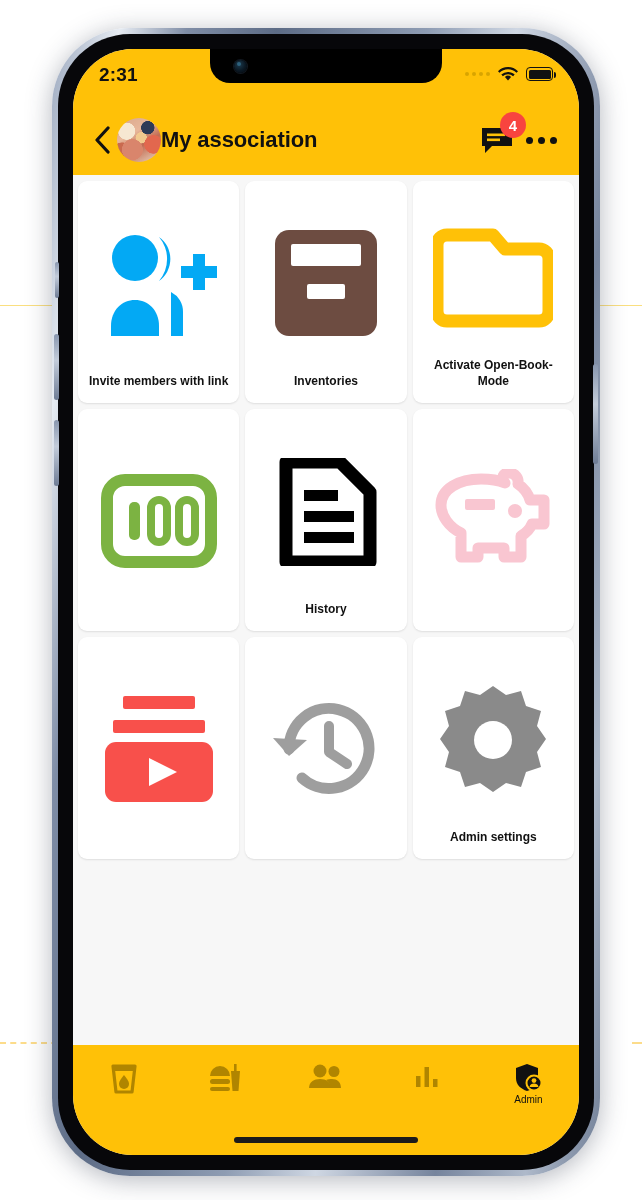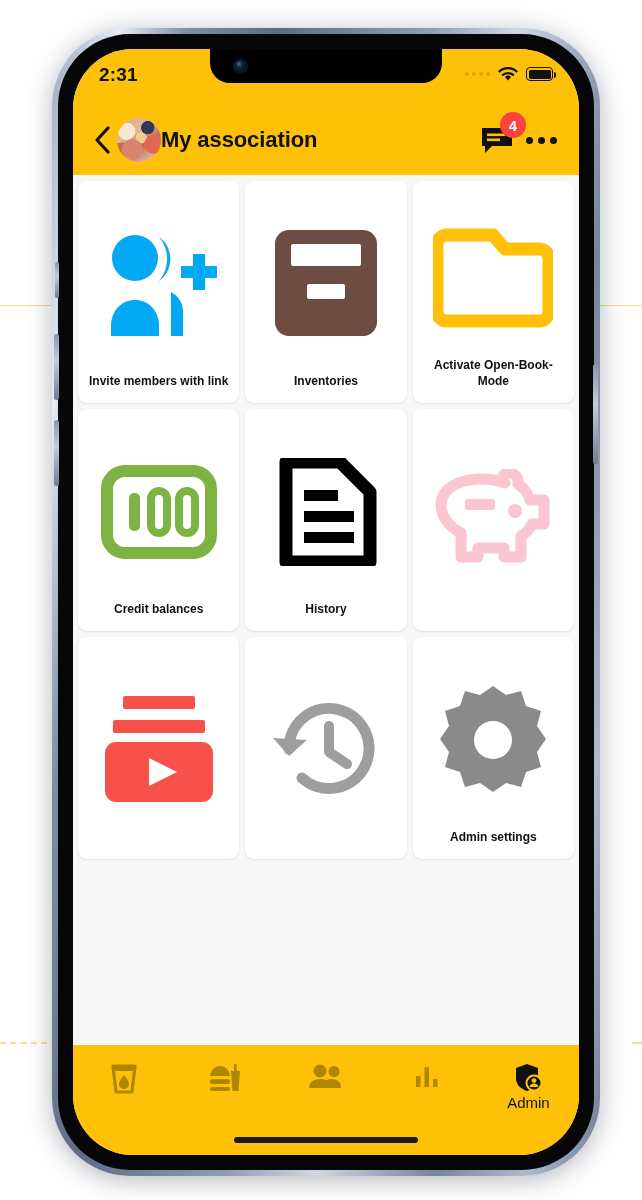--- a/index.html
+++ b/index.html
@@ -112,21 +112,21 @@
     font-size:12px;font-weight:700;color:#111;text-align:center;line-height:1.28;
     width:100%;padding-bottom:2px;
   }
 
   
   .bottomnav{
     height:110px;background:#FFC107;flex:0 0 auto;display:flex;align-items:flex-start;
     padding-top:18px;box-sizing:border-box;position:relative;
   }
   .nav-item{flex:1 1 0;display:flex;flex-direction:column;align-items:center;gap:2px;cursor:pointer;}
-  .nav-label{font-size:15px;color:#111;font-weight:400;line-height:1;}
+  .nav-label{font-size:10px;color:#111;font-weight:400;line-height:1;}
   .home-ind{
     position:absolute;left:50%;transform:translateX(-50%);bottom:12px;
     width:184px;height:6px;border-radius:3px;background:#1b1b1b;
   }
 </style>
 </head>
 <body>
 
 <div class="bg-guide solid-l"></div>
 <div class="bg-guide solid-r"></div>
@@ -227,21 +227,20 @@
 
           <div class="tile">
             <div class="ico">
               <svg width="116" height="94" viewBox="0 0 116 94">
                 <rect x="6" y="6" width="104" height="82" rx="18" fill="none" stroke="#7CB342" stroke-width="12"></rect>
                 <rect x="28" y="28" width="11" height="38" rx="5" fill="#7CB342"></rect>
                 <rect x="50" y="26" width="16" height="42" rx="8" fill="none" stroke="#7CB342" stroke-width="8"></rect>
                 <rect x="78" y="26" width="16" height="42" rx="8" fill="none" stroke="#7CB342" stroke-width="8"></rect>
               </svg>
             </div>
-            <div class="lbl">Credit balances</div>
           </div>
 
           <div class="tile">
             <div class="ico">
               <svg width="104" height="108" viewBox="0 0 104 108">
                 <path d="M12 4h54l30 30v70H12z" fill="none" stroke="#000" stroke-width="13" stroke-linejoin="round"></path>
                 <rect x="30" y="32" width="34" height="11" fill="#000"></rect>
                 <rect x="30" y="53" width="50" height="11" fill="#000"></rect>
                 <rect x="30" y="74" width="50" height="11" fill="#000"></rect>
               </svg>

